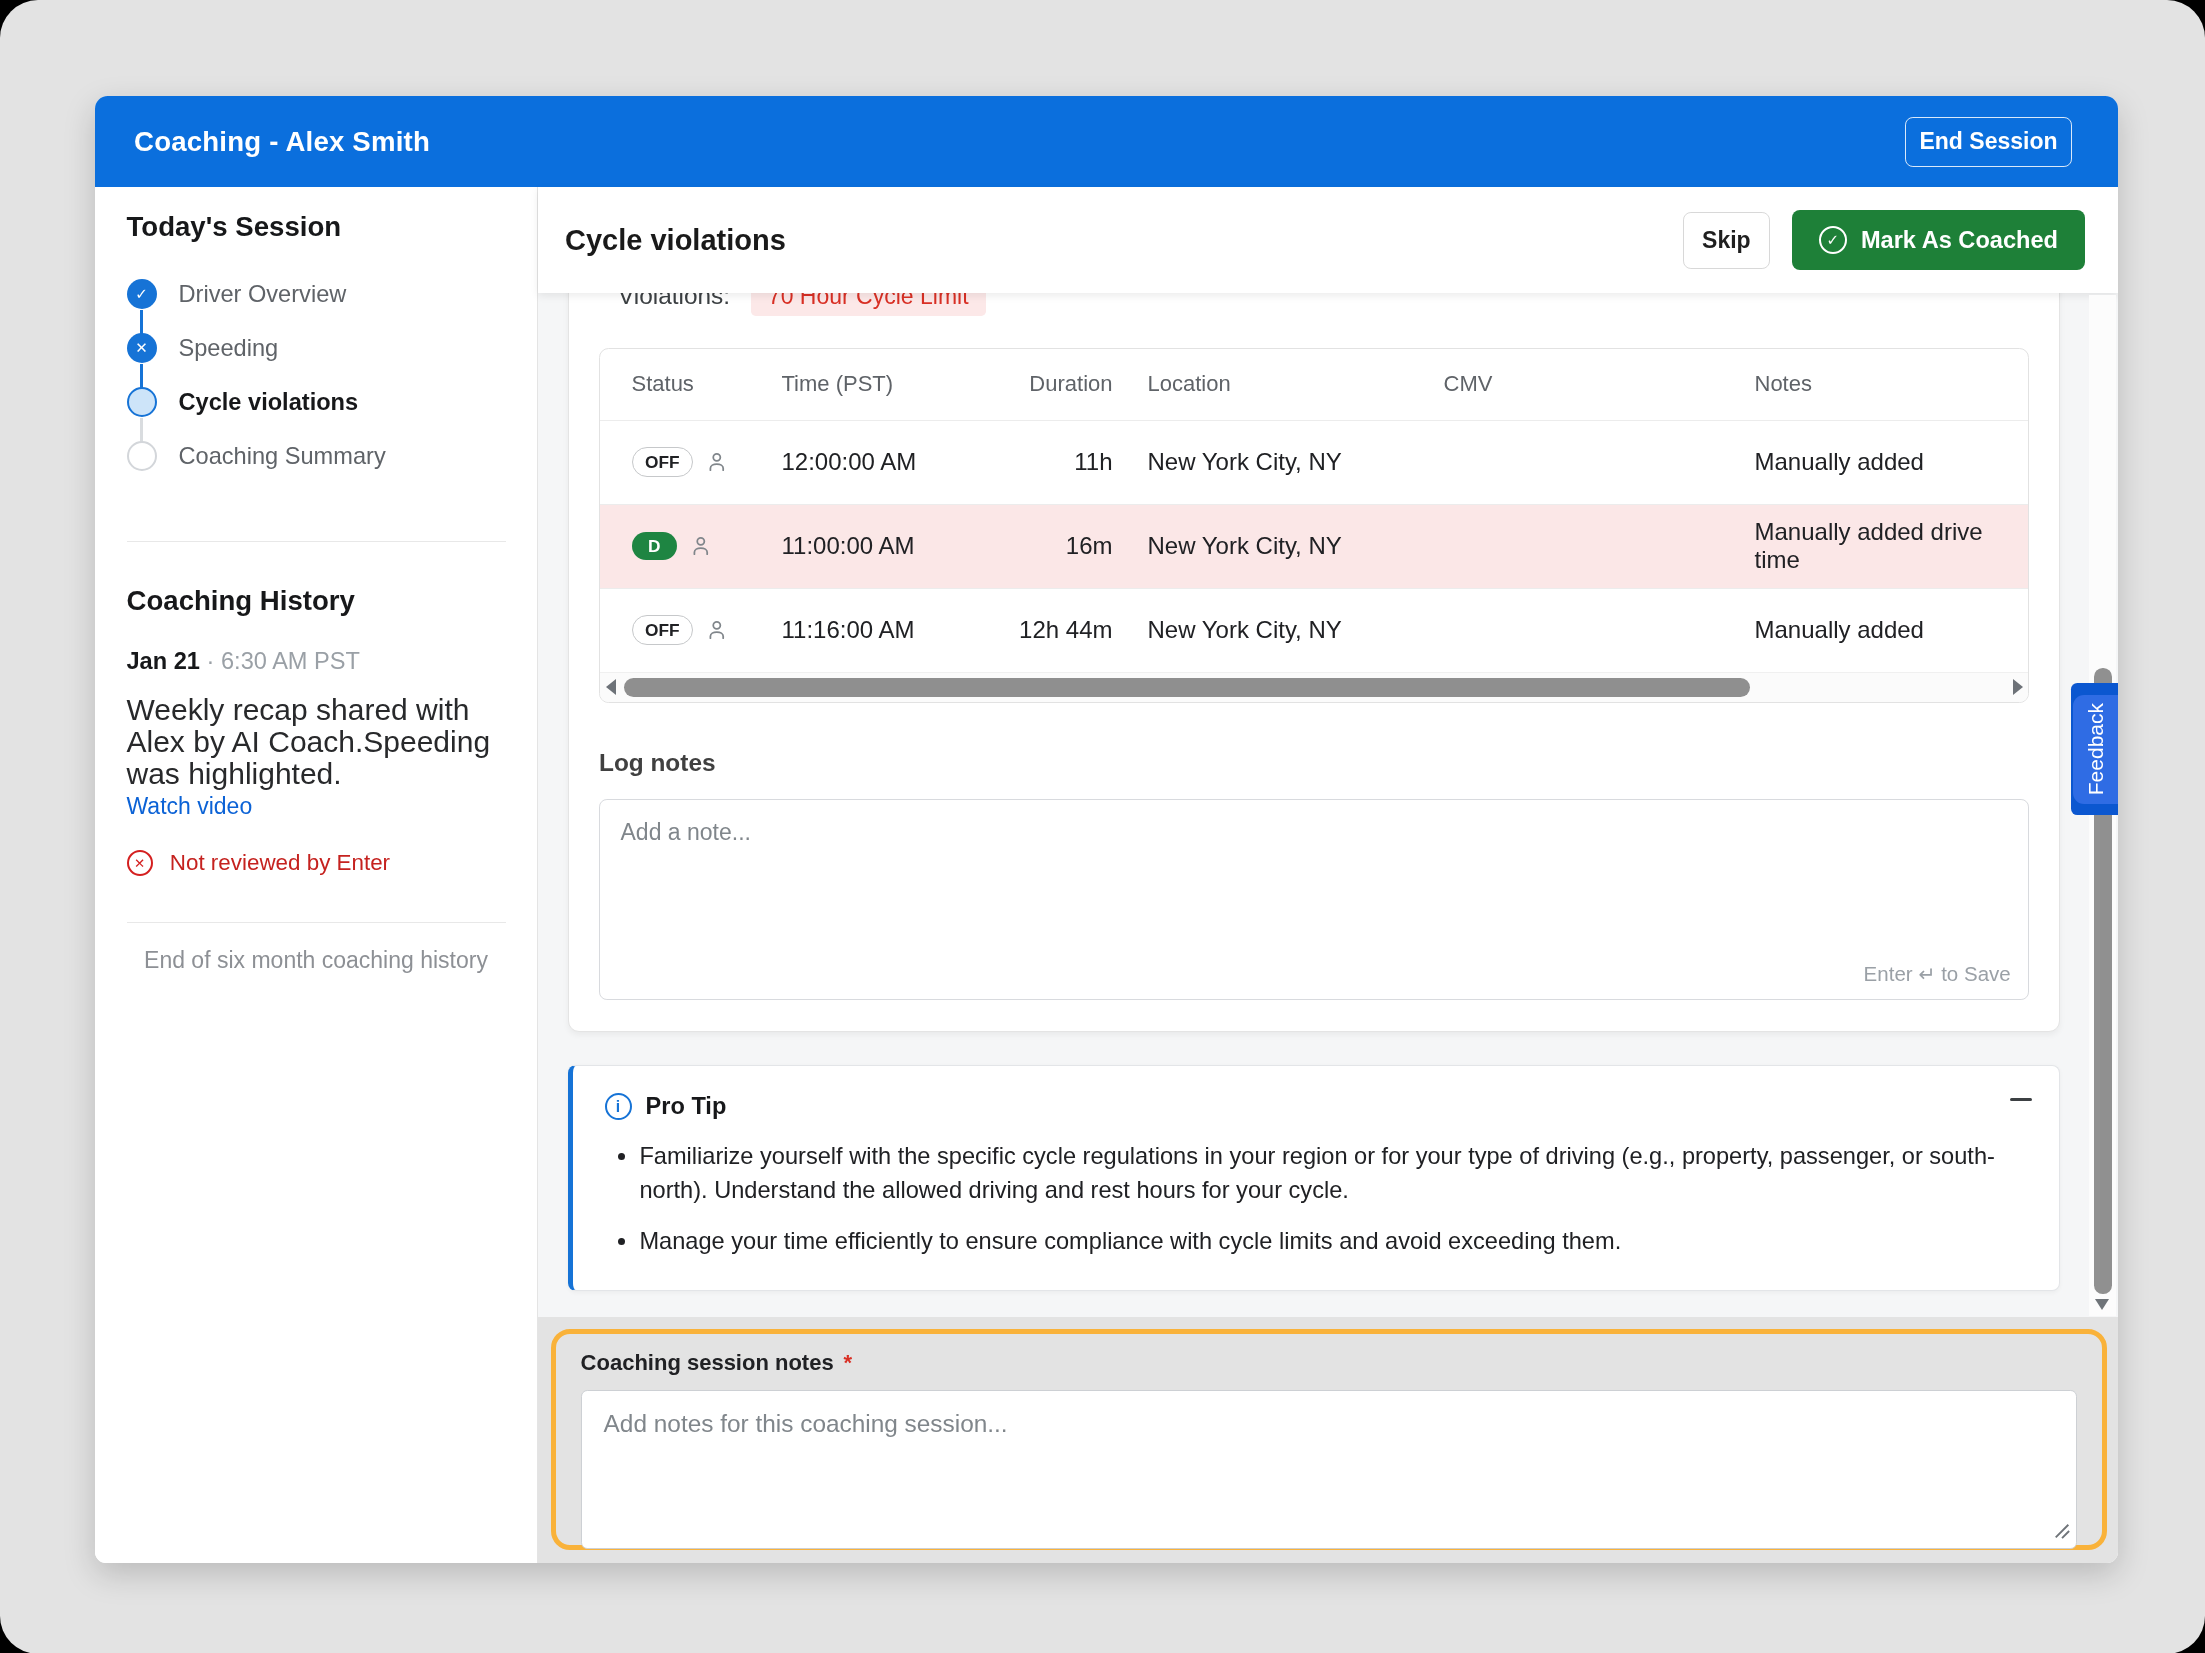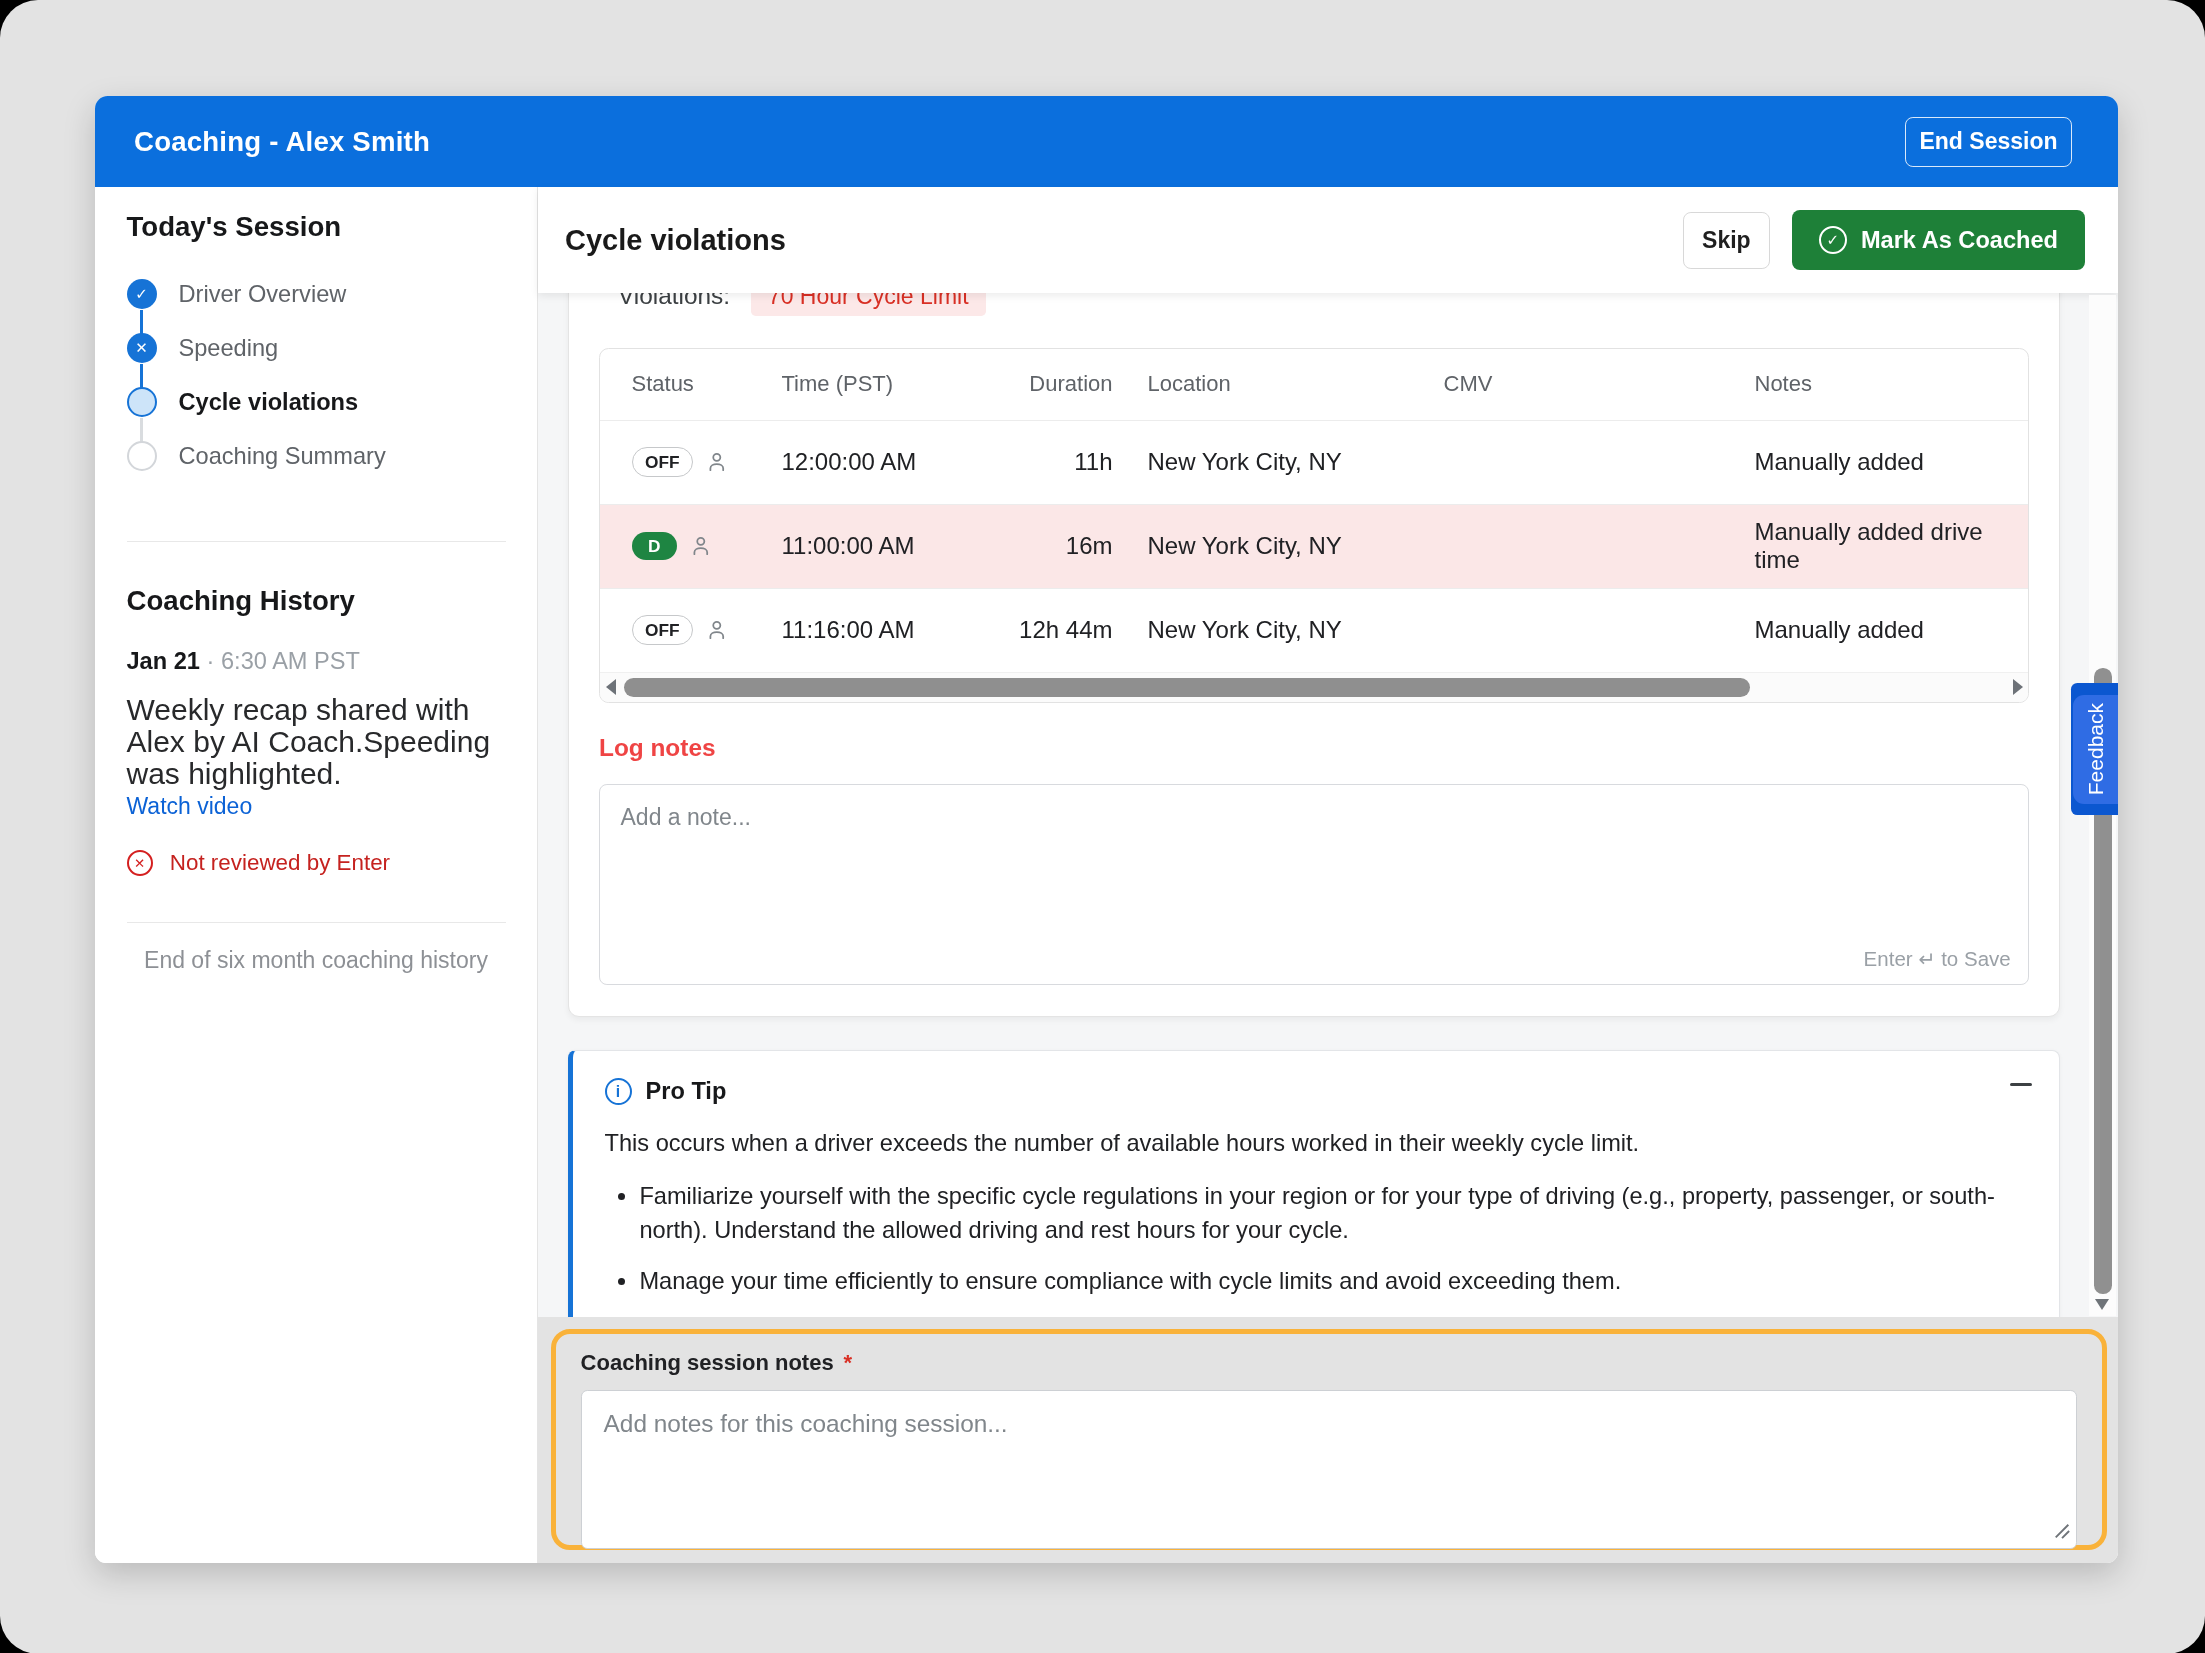--- a/index.html
+++ b/index.html
@@ -83,21 +83,21 @@
               color:#202124; background:#fff; }
   .pill-d { background:#1e8542; border-radius:787px; padding:3.9px 16.5px; font-size:17.3px; font-weight:700; color:#fff; }
   .person-ic svg { display:block; }
 
   .hscroll { position:relative; height:30px; background:#fbfbfb; border-top:0.8px solid #f0f0f0; }
   .hs-thumb { position:absolute; top:5.5px; left:23.6px; width:1126px; height:19px; background:#8f8f8f; border-radius:9.5px; }
   .hs-arrow { position:absolute; top:6.3px; width:0; height:0; border-top:8.7px solid transparent; border-bottom:8.7px solid transparent; }
   .hs-left { left:5.5px; border-right:10.2px solid #6d7278; }
   .hs-right { right:5.5px; border-left:10.2px solid #6d7278; }
 
-  .lognotes-h { margin:31px 30px 0 30px; font-size:24.4px; font-weight:700; color:#ef4444; }
+  .lognotes-h { margin:46px 30px 0 30px; font-size:24.4px; font-weight:700; color:#404040; }
   .log-box { position:relative; margin:22px 30px 0 30px; height:201px; border:1.6px solid #d8dade; border-radius:7.9px;
              background:#fff; }
   .log-box textarea { position:absolute; inset:0; border:none; resize:none; background:transparent; outline:none;
              font-family:inherit; font-size:23px; color:#202124; padding:19px 20.5px; }
   .log-box textarea::placeholder { color:#80868b; }
   .log-hint { position:absolute; right:17.3px; bottom:12.6px; font-size:20.5px; color:#9aa0a6; pointer-events:none; }
 
   .protip { margin-top:33px; background:#fff; border:0.8px solid #e3e5e8; border-left:5.5px solid #1673d6;
             border-radius:7.9px; box-shadow:0 1.6px 4.7px rgba(0,0,0,.04); padding:27px 35px 31.5px 31.5px; position:relative; }
   .pt-head { display:flex; align-items:center; gap:14px; }
@@ -290,21 +290,20 @@
               <span class="log-hint">Enter ↵ to Save</span>
             </div>
           </div>
 
           <div class="protip">
             <div class="pt-head">
               <span class="info-ic">i</span>
               <span class="pt-title">Pro Tip</span>
             </div>
             <span class="pt-collapse"></span>
-            <p class="pt-intro">This occurs when a driver exceeds the number of available hours worked in their weekly cycle limit.</p>
             <ul class="pt-list">
               <li>Familiarize yourself with the specific cycle regulations in your region or for your type of driving (e.g., property, passenger, or south-north). Understand the allowed driving and rest hours for your cycle.</li>
               <li>Manage your time efficiently to ensure compliance with cycle limits and avoid exceeding them.</li>
             </ul>
           </div>
         </div>
 
         <div class="bottomstrip">
           <div class="notesbox">
             <div>

